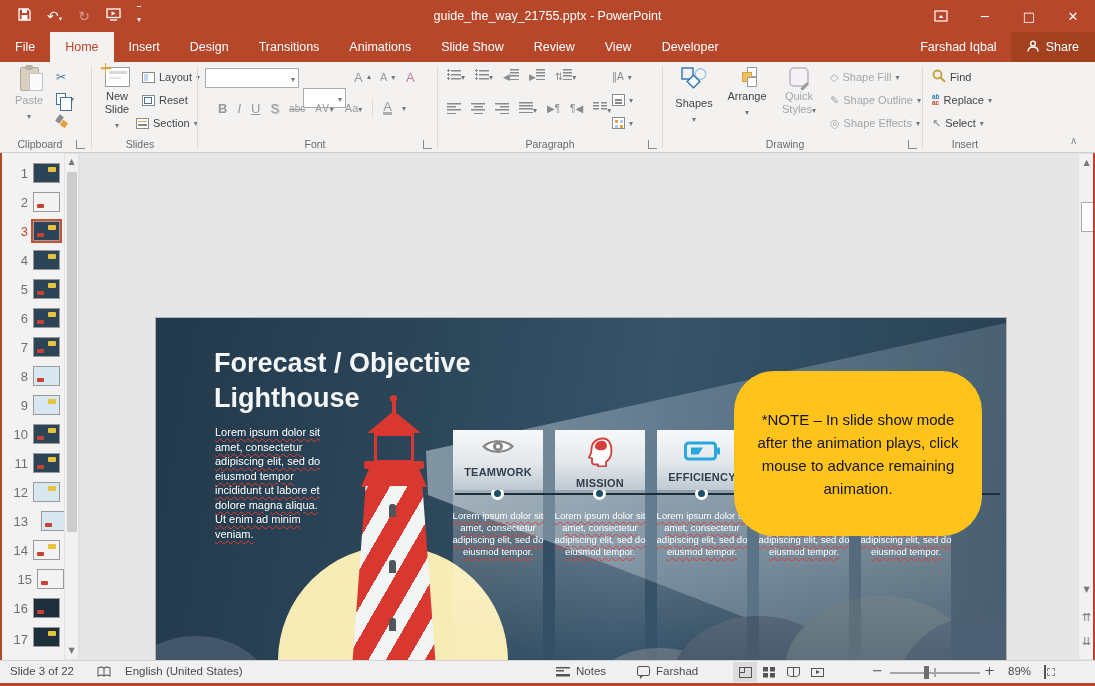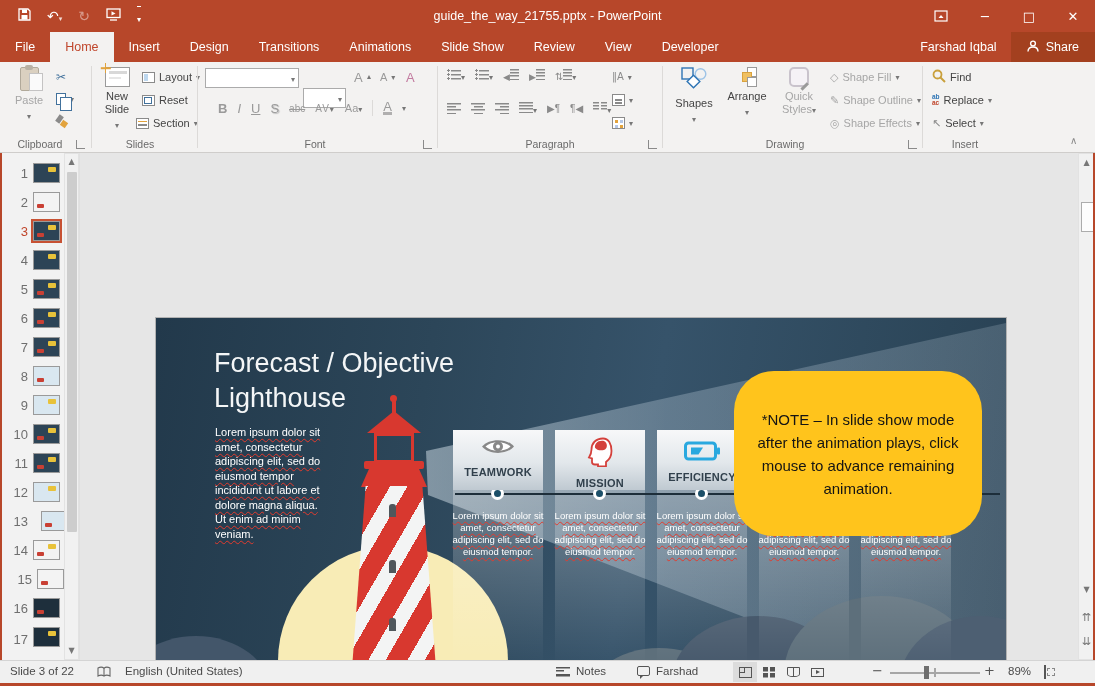--- a/index.html
+++ b/index.html
@@ -542,21 +542,21 @@
             </svg></span>
         <span class="cardlabel">EFFICIENCY</span>
       </div>
 
       <div class="abs lcol sp" style="left:295px;top:192px;">Lorem ipsum dolor sit amet, consectetur adipiscing elit, sed do eiusmod tempor.</div>
       <div class="abs lcol sp" style="left:397px;top:192px;">Lorem ipsum dolor sit amet, consectetur adipiscing elit, sed do eiusmod tempor.</div>
       <div class="abs lcol sp" style="left:499px;top:192px;">Lorem ipsum dolor sit amet, consectetur adipiscing elit, sed do eiusmod tempor.</div>
       <div class="abs lcol sp" style="left:601px;top:192px;">Lorem ipsum dolor sit amet, consectetur adipiscing elit, sed do eiusmod tempor.</div>
       <div class="abs lcol sp" style="left:703px;top:192px;">Lorem ipsum dolor sit amet, consectetur adipiscing elit, sed do eiusmod tempor.</div>
 
-      <div class="abs" style="left:58px;top:28px;width:340px;font-size:27px;line-height:35px;font-weight:normal;color:#F4F6F7;">Forecast / Objective Lighthouse</div>
+      <div class="abs" style="left:58px;top:28px;width:340px;font-size:27px;line-height:35px;font-weight:bold;color:#F4F6F7;">Forecast / Objective Lighthouse</div>
       <div class="abs sp" style="left:59px;top:107px;width:112px;font-size:11px;line-height:14.5px;color:#fff;">Lorem ipsum dolor sit amet, consectetur adipiscing elit, sed do eiusmod tempor incididunt ut labore et dolore magna aliqua. Ut enim ad minim veniam.</div>
 
       <div class="abs note" style="left:578px;top:27px;margin-top:26px;">*NOTE – In slide show mode after the animation plays, click mouse to advance remaining animation.</div>
     </div>
 
     <div class="abs scrolltrack" style="left:1078px;top:0;width:17px;height:507px;">
       <div class="abs sarrow ic" style="left:0;top:5px;width:15px;">▲</div>
       <div class="abs" style="left:1.5px;top:48px;width:13px;height:30px;background:#FDFDFD;border:1px solid #ACACAC;"></div>
       <div class="abs sarrow ic" style="left:0;top:432px;width:15px;">▼</div>
       <div class="abs sarrow ic" style="left:0;top:458px;width:15px;font-size:11px;">⇈</div>

